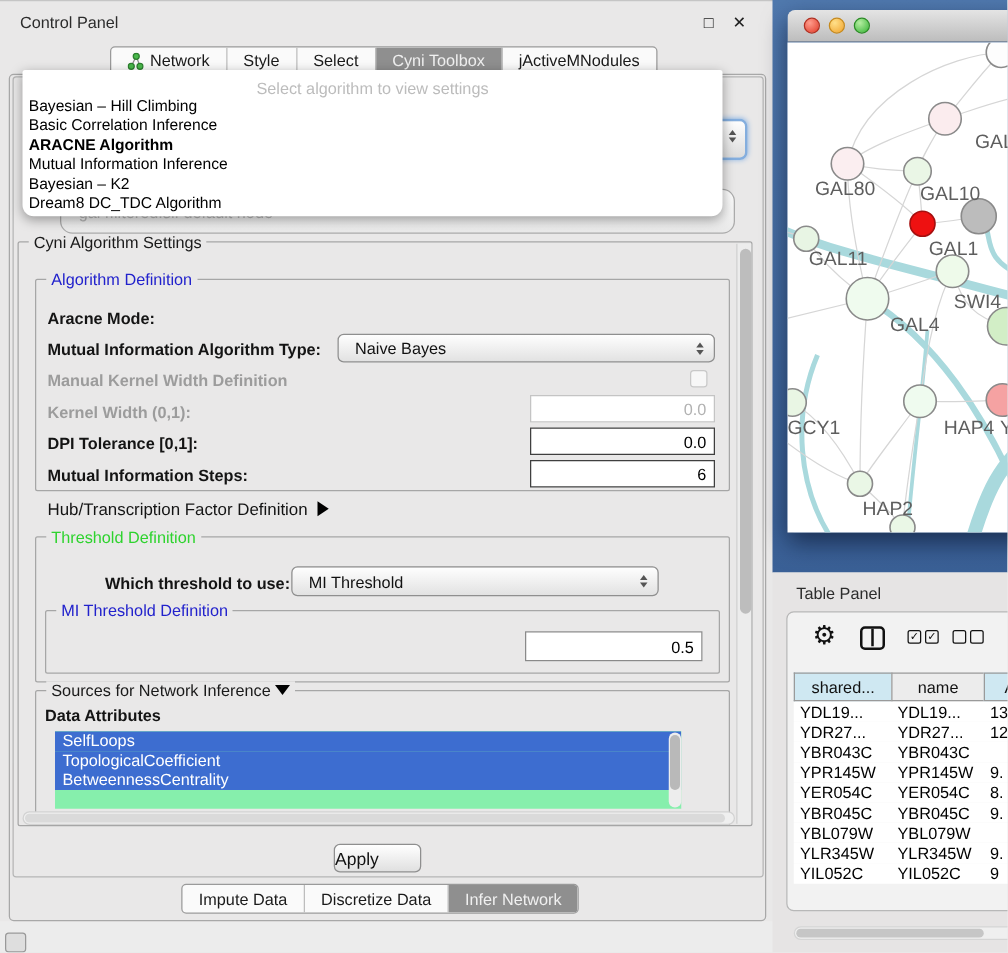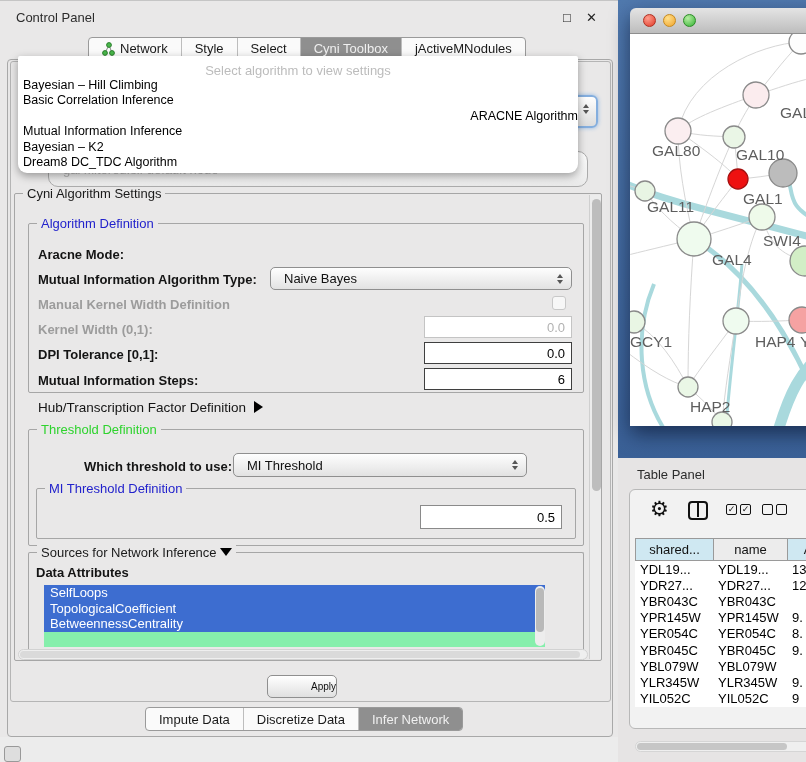--- a/index.html
+++ b/index.html
@@ -54,21 +54,21 @@
   .attr-list{position:absolute;left:44px;top:584px;width:501px;height:62px;background:#86efac;overflow:hidden}
   .attr-item{background:#3d6dd0;color:#fff;font-size:13px;line-height:15.5px;padding-left:6px;white-space:nowrap}
   .list-vscroll{position:absolute;left:535px;top:585px;width:10px;height:60px;background:#ededed;border-radius:5px}
   .list-vscroll .thumb{position:absolute;left:1px;top:2px;width:8px;height:44px;background:#b9b9b9;border-radius:4px}
 
   .settings-vscroll{position:absolute;left:589px;top:194px;width:12px;height:464px;background:#ececec;border-left:1px solid #cfcfcf}
   .settings-vscroll .thumb{position:absolute;left:1.5px;top:4px;width:9px;height:292px;background:#bdbdbd;border-radius:5px}
   .settings-hscroll{position:absolute;left:18px;top:648px;width:570px;height:11px;background:#efefef;border:1px solid #d2d2d2;border-radius:6px}
   .settings-hscroll .thumb{position:absolute;left:1px;top:1px;width:560px;height:7px;background:#dadada;border-radius:4px}
 
-  .btn{position:absolute;border:1px solid #8f8f8f;border-radius:5px;background:linear-gradient(#ffffff,#e0e0e0);font-size:10px;color:#111;display:flex;align-items:center;justify-content:flex-end}
+  .btn{position:absolute;border:1px solid #8f8f8f;border-radius:5px;background:linear-gradient(#ffffff,#e0e0e0);font-size:14px;color:#111;display:flex;align-items:center;justify-content:flex-start}
 
   
   .desktop-blue{position:absolute;left:618px;top:0;width:188px;height:458px;background:linear-gradient(#5079ae,#3a6096)}
   .net-window{position:absolute;left:630px;top:8px;width:200px;height:418px;border-radius:6px;box-shadow:0 8px 20px rgba(5,15,40,.6)}
   .net-title{height:26px;background:linear-gradient(#e4e4e4,#bdbdbd);border-bottom:1px solid #8e8e8e;border-radius:6px 6px 0 0;display:flex;align-items:center;padding-left:13px;gap:7px}
   .light{width:13px;height:13px;border-radius:50%}
   .light.red{background:radial-gradient(circle at 35% 30%,#ff9d8d,#e03a28);border:1px solid #b03022}
   .light.yellow{background:radial-gradient(circle at 35% 30%,#ffe08a,#f0a32c);border:1px solid #c68a1e}
   .light.green{background:radial-gradient(circle at 35% 30%,#b6eea2,#35b335);border:1px solid #2c8c26}
   .net-content{height:392px;background:#fff;overflow:hidden}
@@ -141,21 +141,21 @@
         <span class="tri-up"></span>
         <span class="tri-dn"></span>
       </span>
   </div>
 
   <div class="popup">
     <div class="popup-ph">Select algorithm to view settings</div>
     <div id="popup-items">
         <div class="popup-item">Bayesian – Hill Climbing</div>
         <div class="popup-item">Basic Correlation Inference</div>
-        <div class="popup-item" style="font-weight: normal; text-align: right;">ARACNE Algorithm</div>
+        <div class="popup-item" style="font-weight: bold;">ARACNE Algorithm</div>
         <div class="popup-item">Mutual Information Inference</div>
         <div class="popup-item">Bayesian – K2</div>
         <div class="popup-item">Dream8 DC_TDC Algorithm</div>
       </div>
   </div>
 
   <div class="group" style="left:14px;top:192px;width:588px;height:468px">
     <span class="gtitle">Cyni Algorithm Settings</span>
   </div>
 

